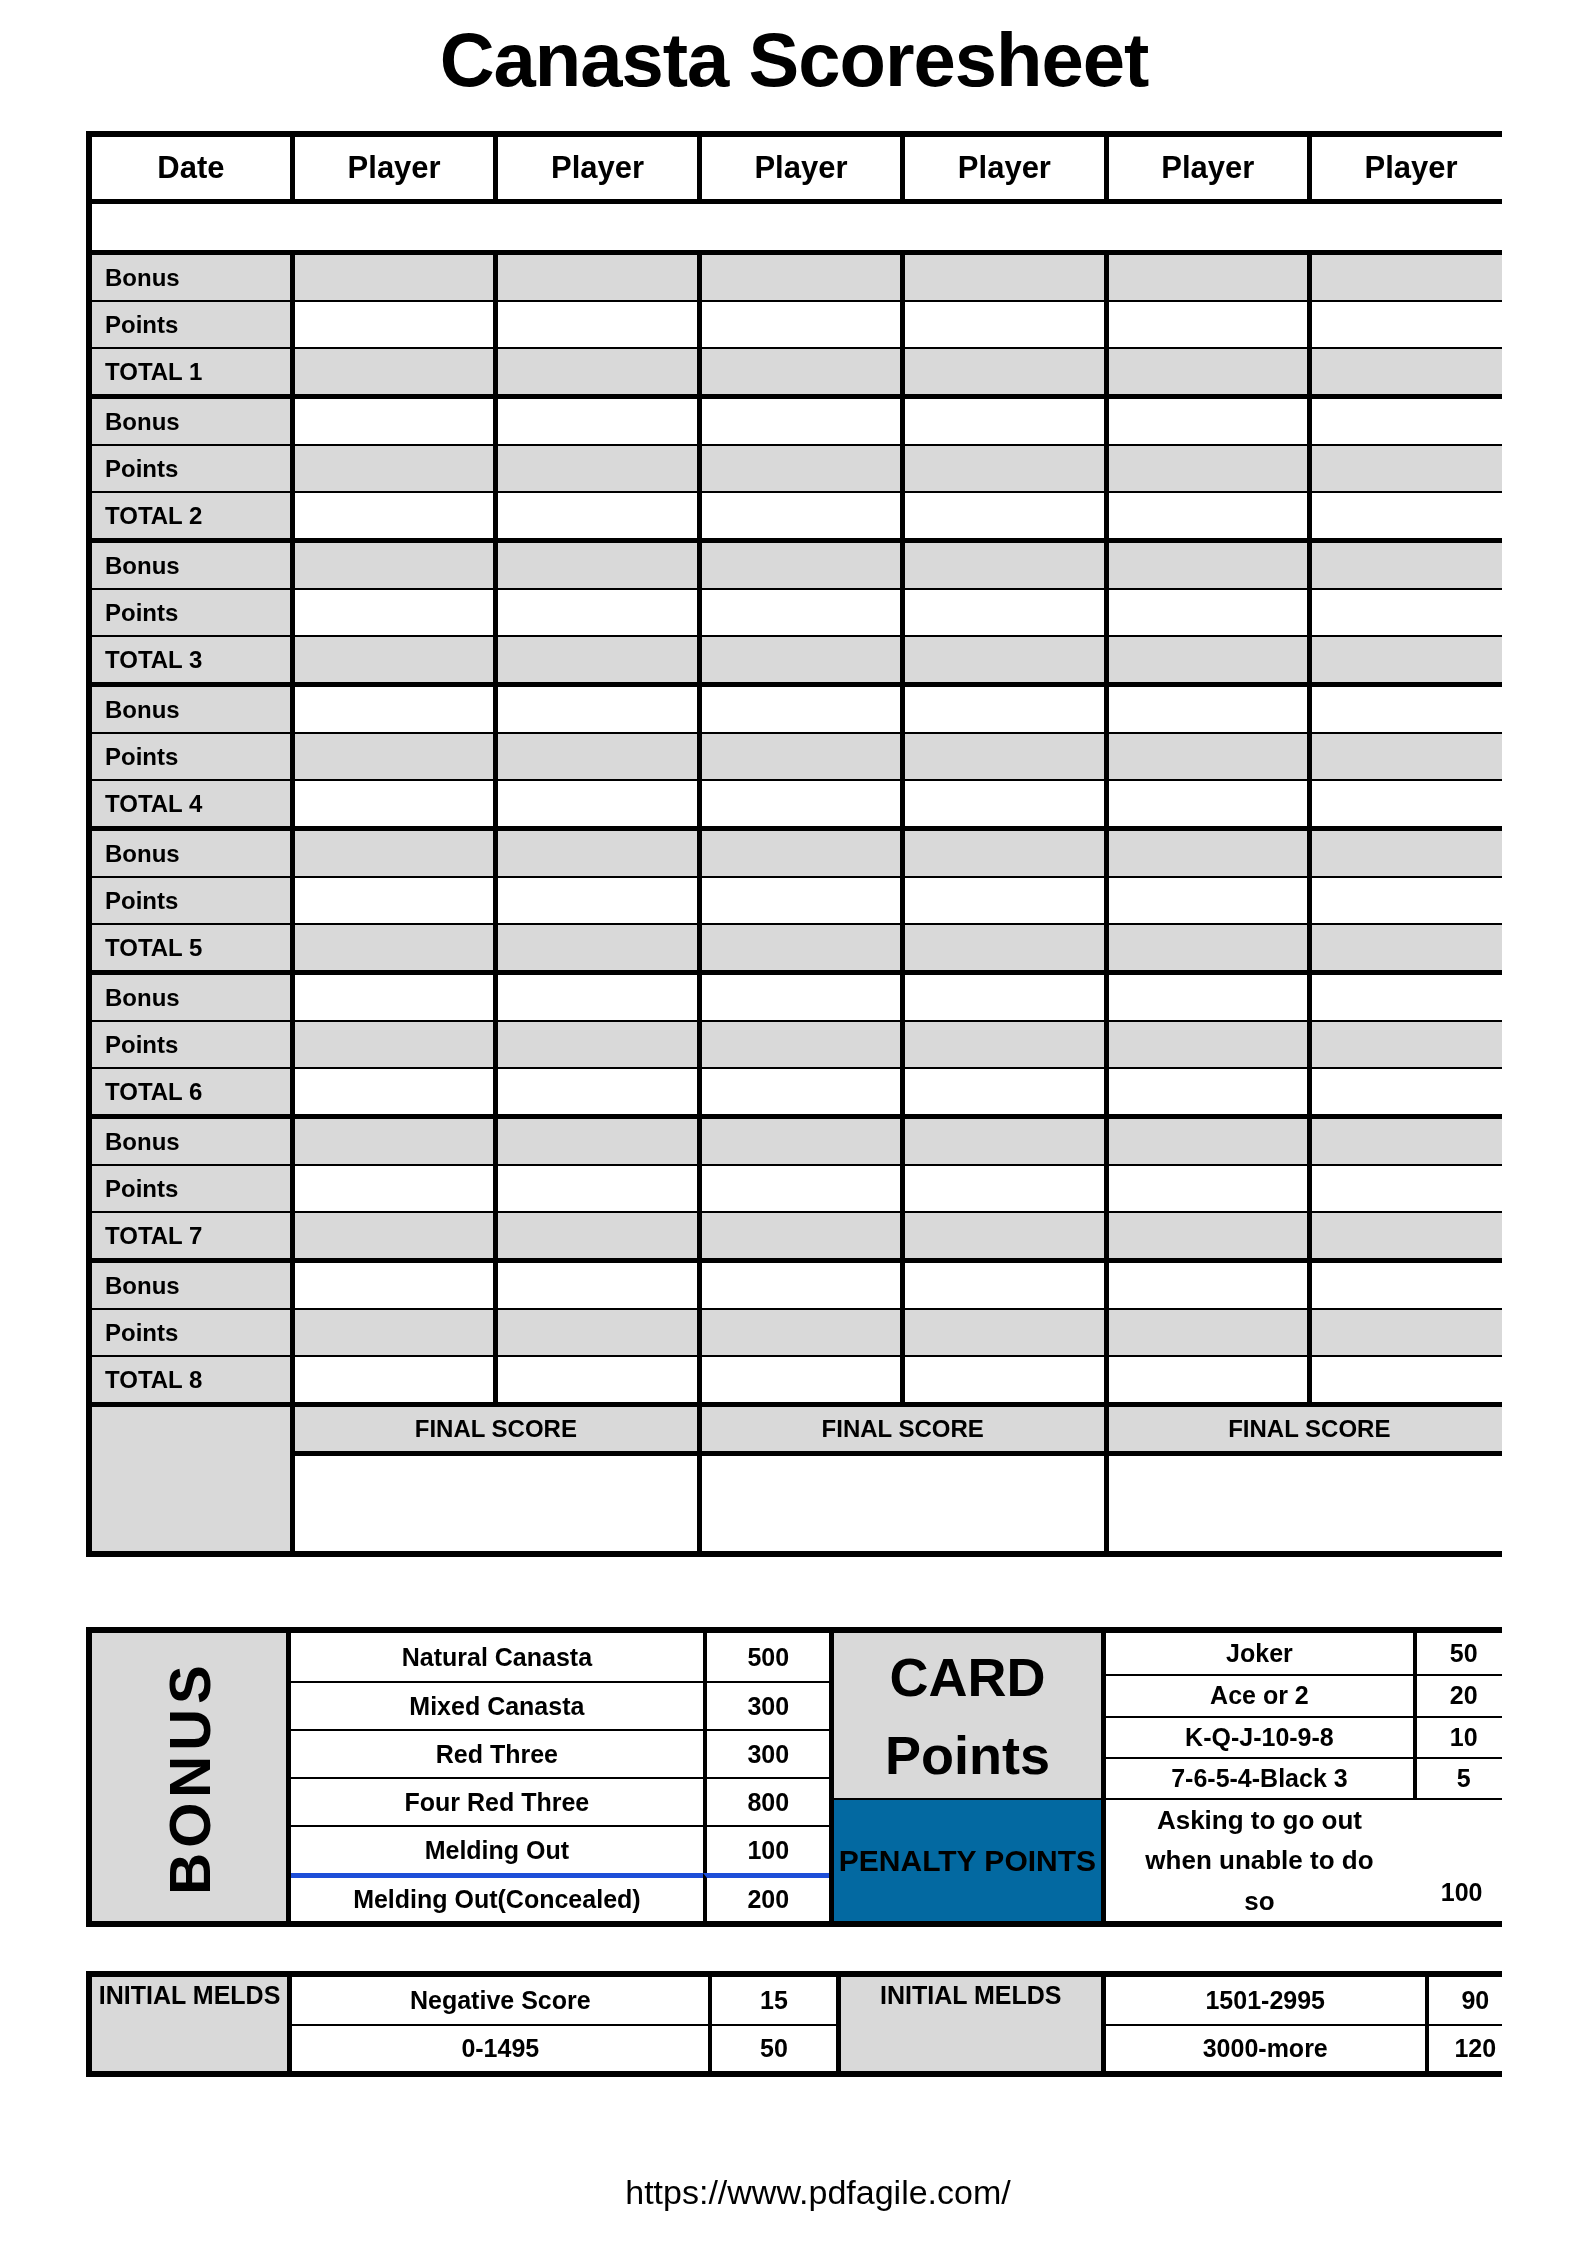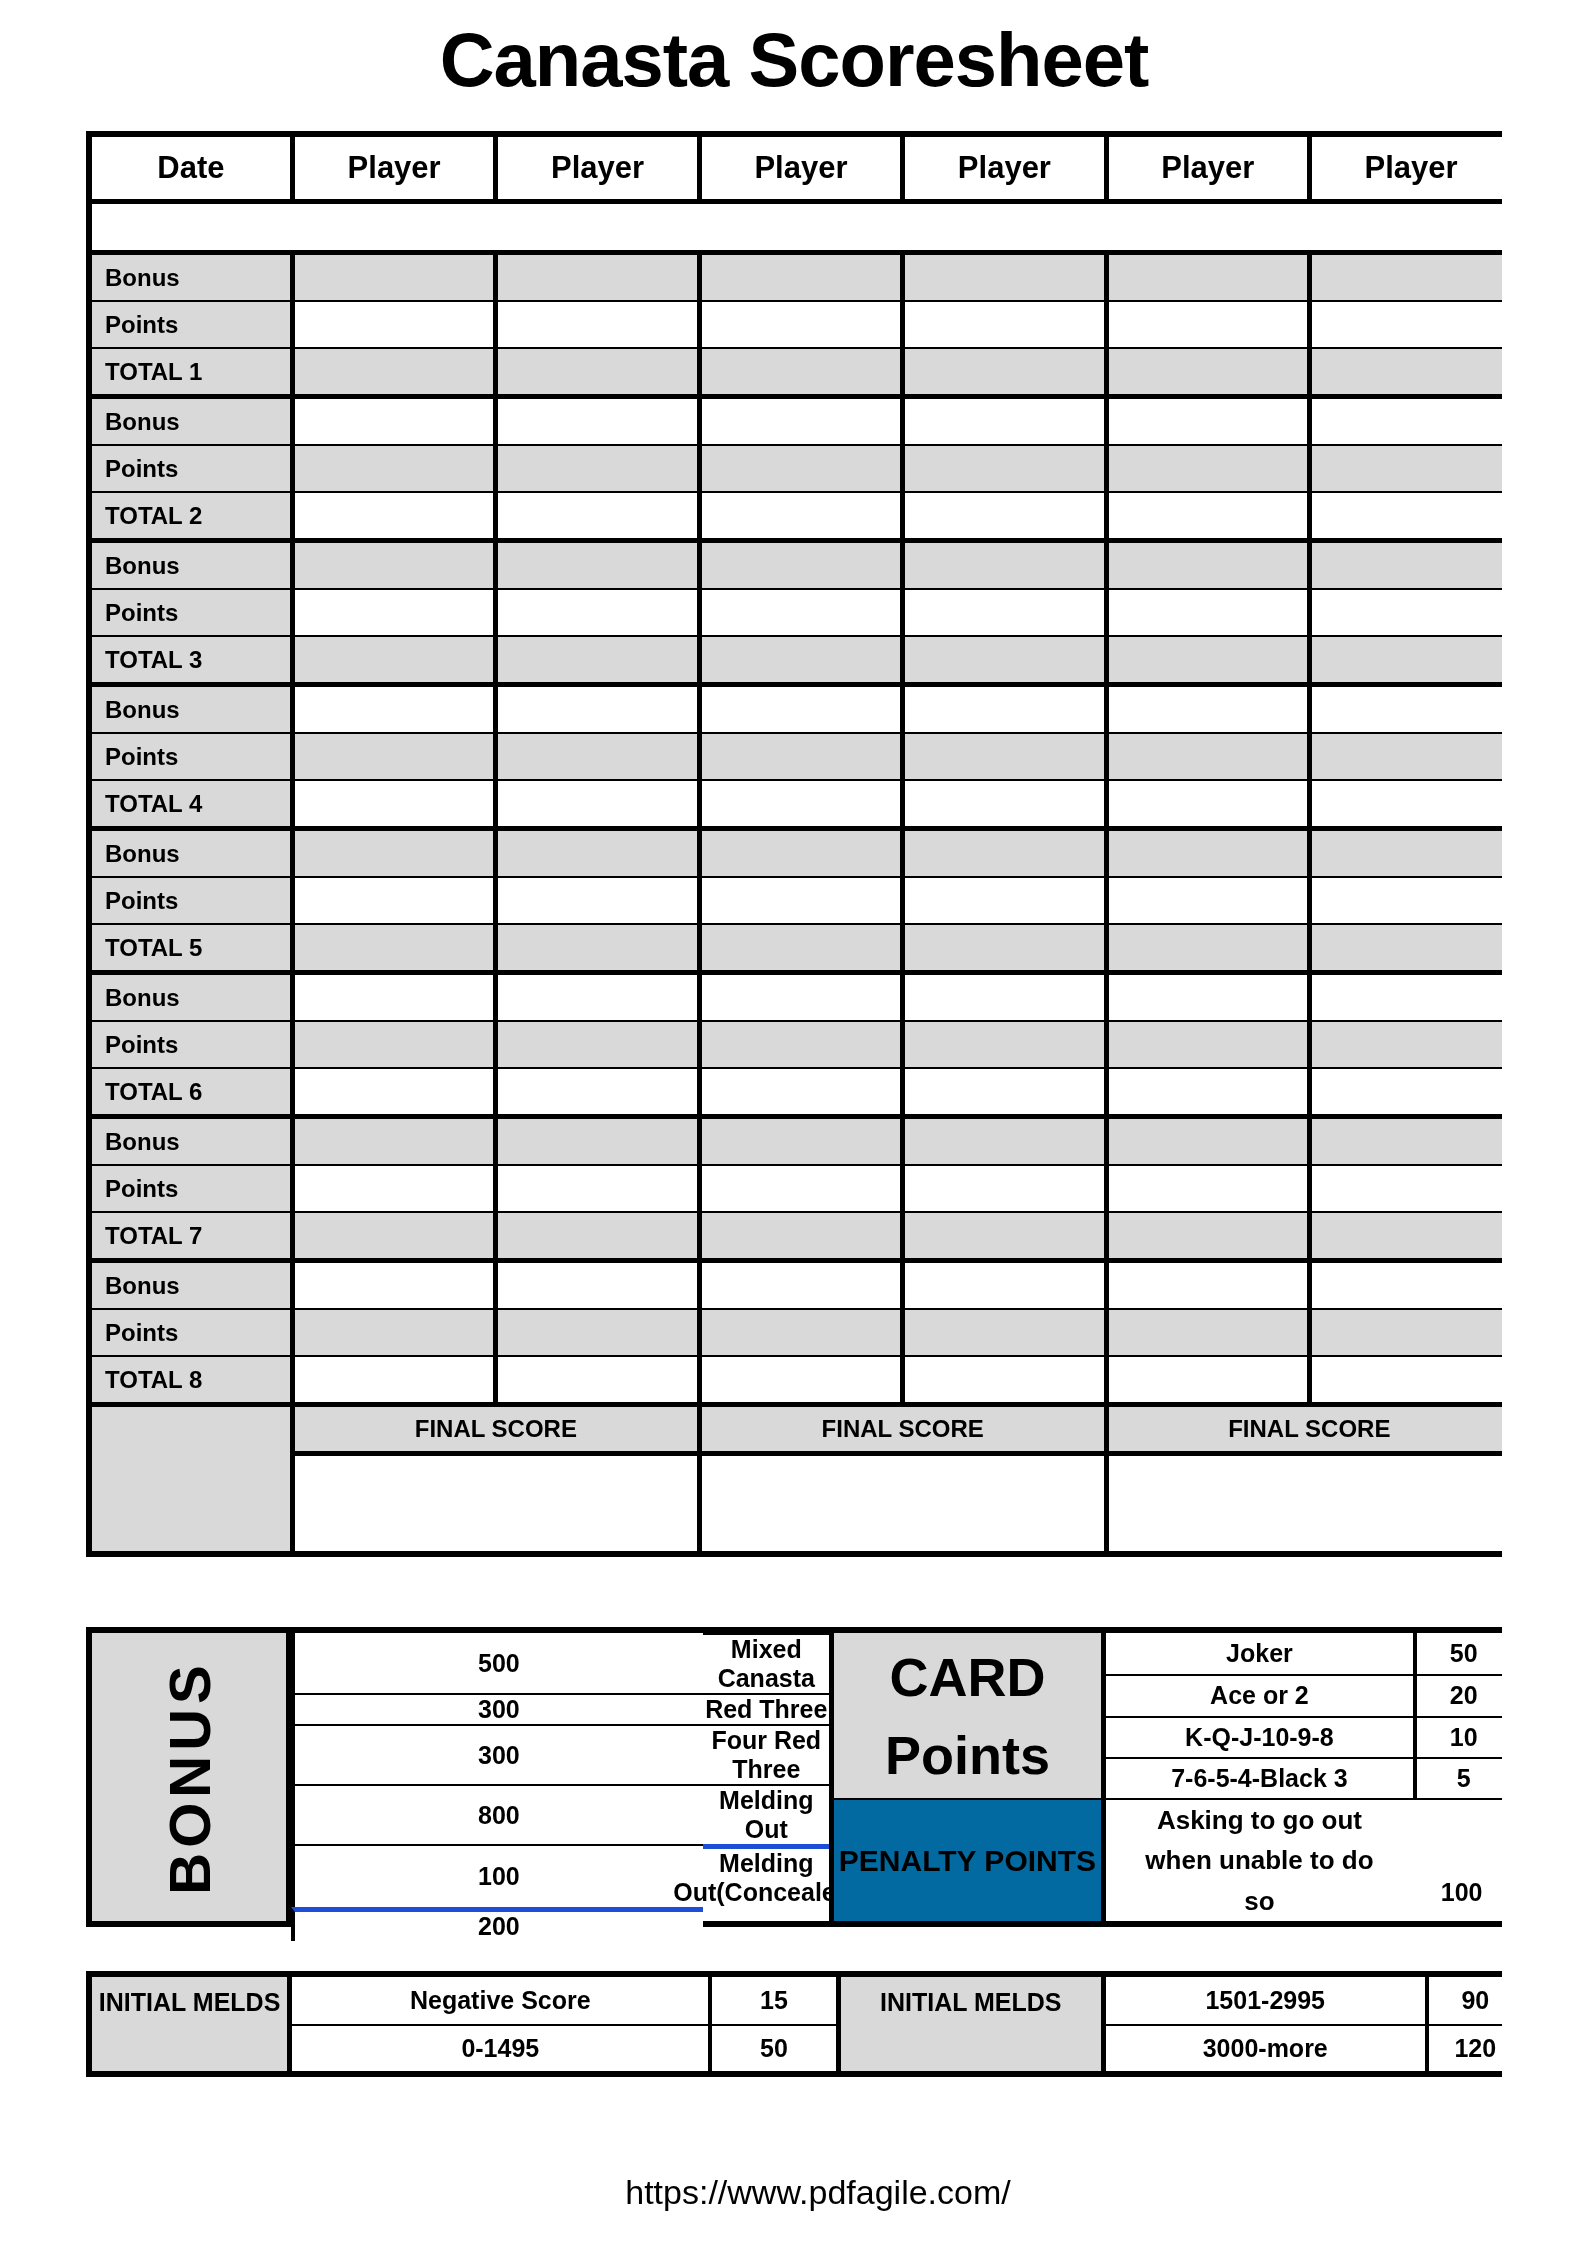--- a/index.html
+++ b/index.html
@@ -80,21 +80,21 @@
   }
   .penalty-value{grid-column:3;grid-row:5;border-top:2px solid #000;align-items:flex-end;
     padding-bottom:14px;}
 
   
   .melds-section{
     width:1430px;height:94px;margin:44px auto 0;border:6px solid #000;display:flex;
   }
   .melds-label{
     background:#d9d9d9;border-right:5px solid #000;display:flex;align-items:flex-start;
-    justify-content:center;font-weight:bold;font-size:25px;padding-top:11px;
+    justify-content:center;font-weight:bold;font-size:25px;padding-top:4px;
   }
   .melds-label.left{width:14%;}
   .melds-label.right{width:18.9%;border-left:5px solid #000;}
   .melds-items{display:grid;grid-template-columns:76.6% 23.4%;grid-auto-rows:1fr;}
   .melds-items.left{width:38%;border-radius:7px;}
   .melds-items.right{flex:1;}
 
   
   .footer{margin-top:96px;text-align:center;padding-left:48px;}
   .footer a{color:#000;text-decoration:none;font-size:34px;}
@@ -359,20 +359,21 @@
           <td class="fs-cell" colspan="2"></td>
         </tr>
       </tbody>
   </table>
 
   <div class="bonus-section">
     <div class="bonus-side">
       <span>BONUS</span>
     </div>
     <div class="bonus-items" id="bonus-items">
+        <div class="cellc bi-name">Natural Canasta</div>
         <div class="cellc bi-value">500</div>
         <div class="cellc bi-name top-thin">Mixed Canasta</div>
         <div class="cellc bi-value top-thin">300</div>
         <div class="cellc bi-name top-thin">Red Three</div>
         <div class="cellc bi-value top-thin">300</div>
         <div class="cellc bi-name top-thin">Four Red Three</div>
         <div class="cellc bi-value top-thin">800</div>
         <div class="cellc bi-name top-thin">Melding Out</div>
         <div class="cellc bi-value top-thin">100</div>
         <div class="cellc bi-name top-thick">Melding Out(Concealed)</div>

